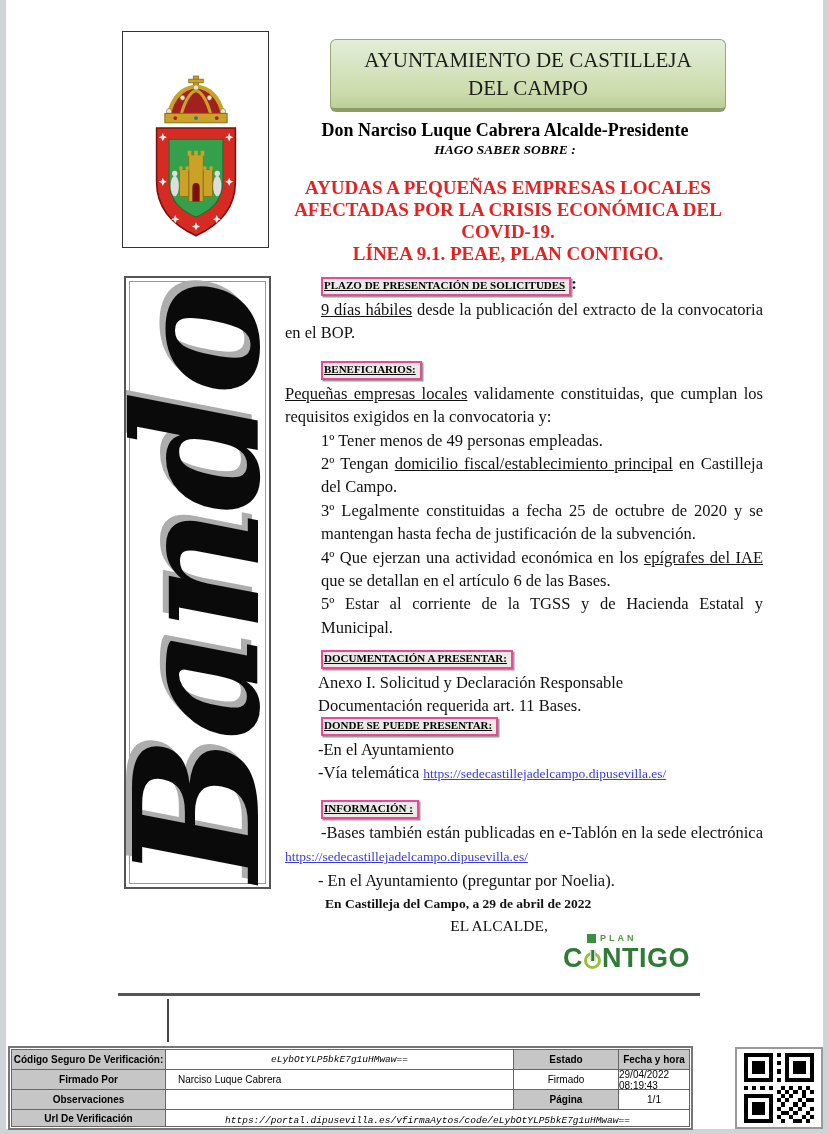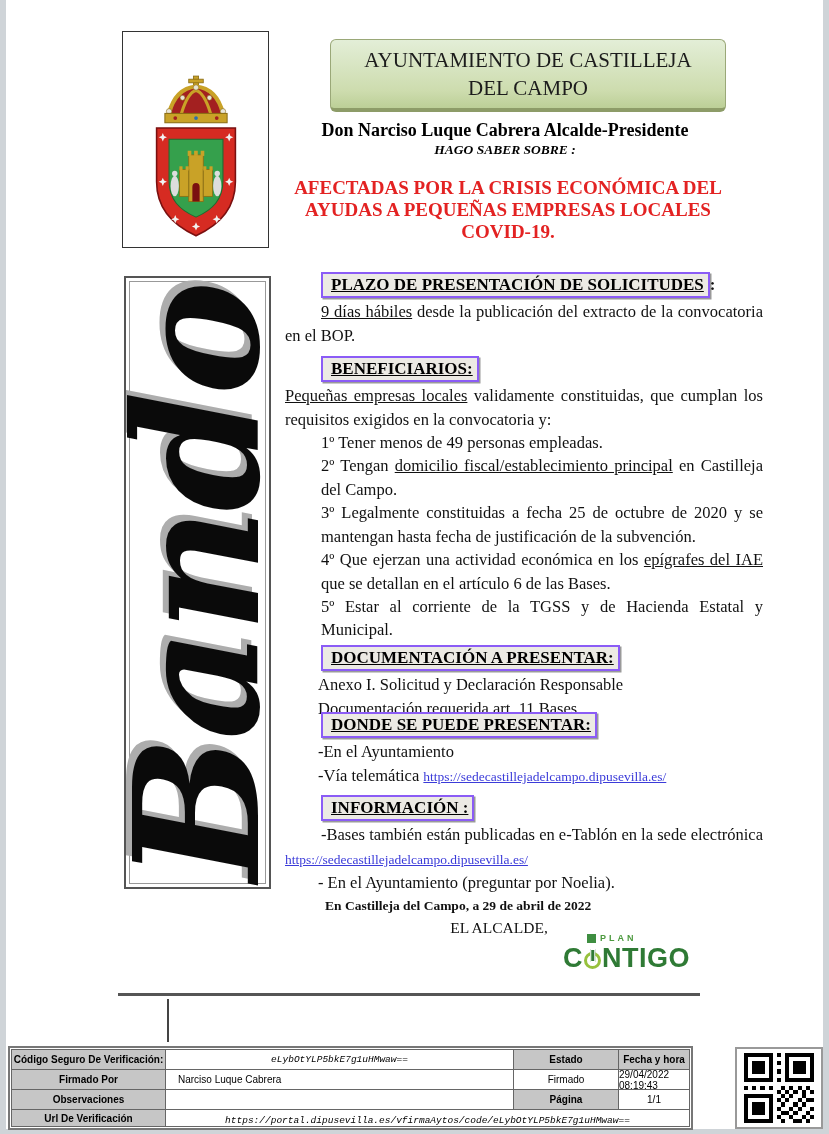--- a/index.html
+++ b/index.html
@@ -59,22 +59,22 @@
     transform:translate(-50%,-50%) rotate(-90deg);
     font-family:"DejaVu Serif", serif; font-weight:bold; font-style:italic;
     font-size:172px; line-height:1; white-space:nowrap; color:#0a0a0a;
     text-shadow:6px -6px 0 #adadad; letter-spacing:-4px;
   }
 
   
   .sec { position:absolute; left:285px; width:478px; font-size:16.5px; line-height:23.4px; color:#111; }
   .heading-box {
     display:inline-block; margin-left:36px; margin-bottom:2px;
-    background:#eceae4; border:2px solid #8b5cf6; box-shadow:1.5px 1.5px 0 #9a9a9a;
-    padding:0 4px 1px 8px; font-weight:bold; font-size:17px;
+    background:#eceae4; border:2px solid #ec4899; box-shadow:1.5px 1.5px 0 #9a9a9a;
+    padding:0 4px 1px 1px; font-weight:bold; font-size:11px;
     text-decoration:underline; color:#000; line-height:1.25;
   }
   .heading-colon { font-weight:bold; font-size:17px; }
   .just { text-align:justify; }
   .indent { text-indent:36px; }
   .item { margin-left:36px; text-align:justify; }
   .u { text-decoration:underline; }
   .plain-line { margin-left:33px; }
   .doc-link { font-size:13.5px; color:#3b3bd9; text-decoration:underline; }
   .date-line { margin-left:40px; font-weight:bold; font-size:13.5px; line-height:19px; margin-top:2px; }
@@ -182,23 +182,24 @@
   </div>
 
   <div class="banner">
     <span>AYUNTAMIENTO DE CASTILLEJA DEL CAMPO</span>
   </div>
 
   <div class="presidente">Don Narciso Luque Cabrera Alcalde-Presidente</div>
   <div class="hago">HAGO SABER SOBRE :</div>
 
   <div class="red-title">
+    <div>AYUDAS A PEQUEÑAS EMPRESAS LOCALES</div>
     <div>AFECTADAS POR LA CRISIS ECONÓMICA DEL</div>
-    <div>AYUDAS A PEQUEÑAS EMPRESAS LOCALES</div>
     <div>COVID-19.</div>
+    <div>LÍNEA 9.1. PEAE, PLAN CONTIGO.</div>
   </div>
 
   <div class="bando-box">
     <div class="bando-inner"></div>
     <div class="bando-text">Bando</div>
   </div>
 
   <div class="sec" style="top:272px;">
     <span class="heading-box">PLAZO DE PRESENTACIÓN DE SOLICITUDES</span><span class="heading-colon">:</span>
     <div class="just indent"><span class="u">9 días hábiles</span><span> desde la publicación del extracto de la convocatoria en el BOP.</span></div>

